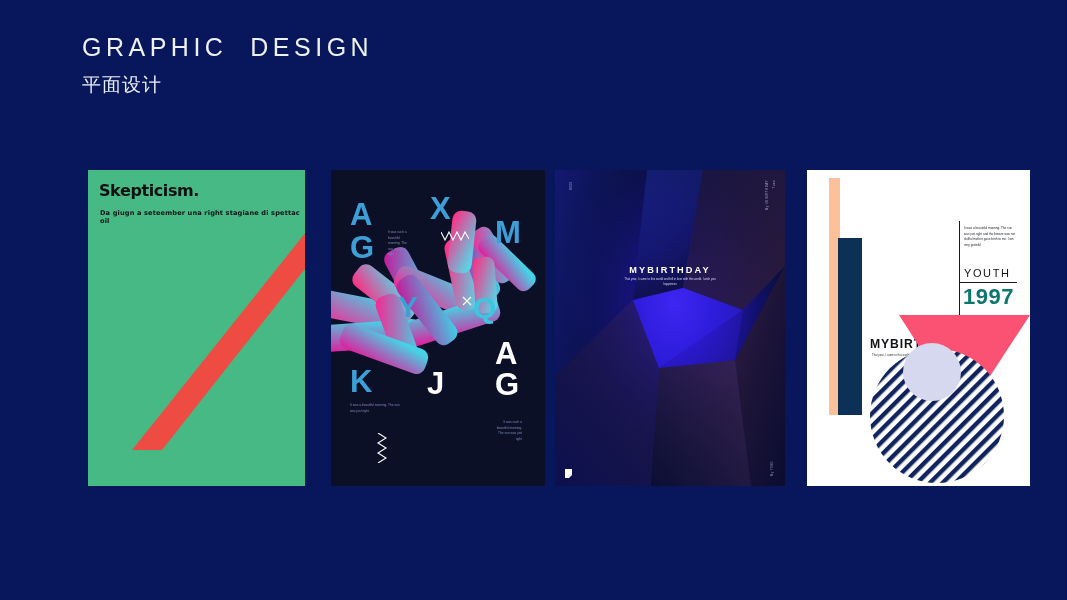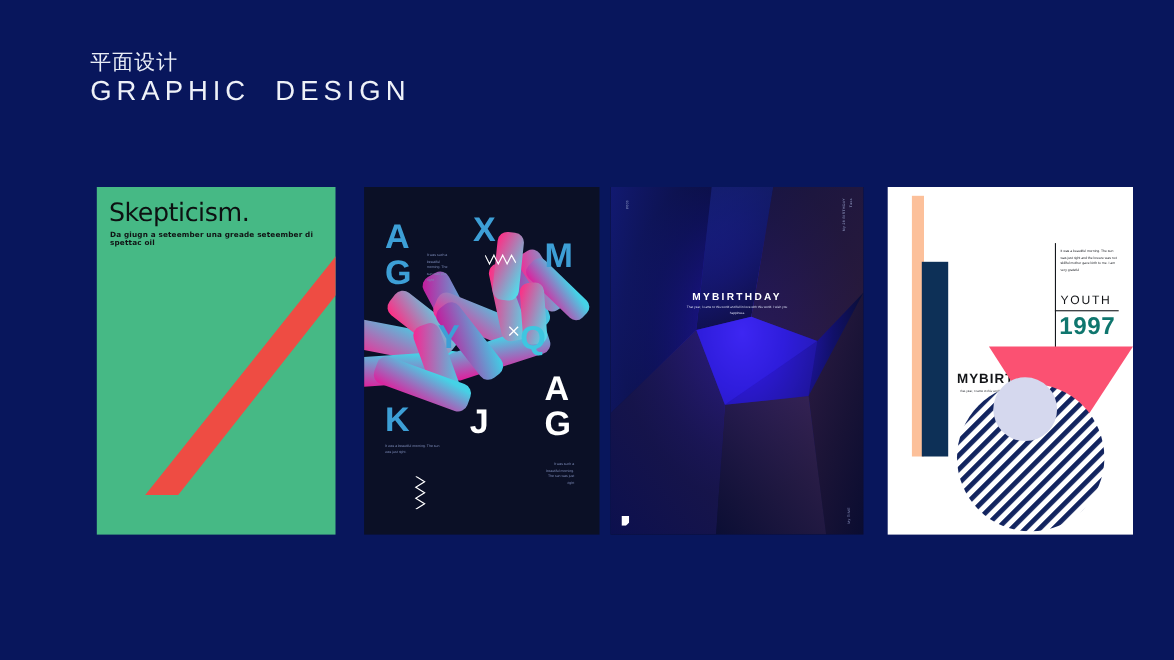--- a/index.html
+++ b/index.html
@@ -25,21 +25,21 @@
   
   .poster { position:absolute; top:170px; overflow:hidden; }
 
   
   #poster1 { left:88px; width:217px; height:316px; background:#46b985; }
   #p1-stripe {
     position:absolute; left:-4px; top:-10px; width:338px; height:336px;
   }
   #p1-title {
     position:absolute; left:11px; top:11px;
-    font-size:23px; color:#0d1011; font-weight:400; letter-spacing:-0.4px;
+    font-size:16px; color:#0d1011; font-weight:700; letter-spacing:-0.4px;
     font-family:"DejaVu Sans", sans-serif;
   }
   #p1-sub {
     position:absolute; left:12px; top:39px; width:200px;
     font-size:6.6px; color:#101314; font-weight:700; letter-spacing:0.15px;
     font-family:"DejaVu Sans", sans-serif;
   }
 
   
   #poster2 { left:331px; width:214px; height:316px; background:#0b1026; }
@@ -124,30 +124,30 @@
     position:absolute; left:156px; top:114px;
     font-size:22px; font-weight:700; letter-spacing:0.5px; color:#0f766e;
     font-family:"Liberation Sans", sans-serif;
   }
   #p4-shapes { position:absolute; left:0; top:0; width:223px; height:316px; }
 </style>
 </head>
 <body>
 
 <div id="header">
+  <div id="title">GRAPHIC  DESIGN</div>
   <div id="subtitle">平面设计</div>
-  <div id="title">GRAPHIC  DESIGN</div>
 </div>
 
 <div class="poster" id="poster1">
   <svg id="p1-stripe" viewBox="0 0 338 336" preserveAspectRatio="none">
     <polygon points="222,72 250,72 78,290 48,290" fill="#ee4c43"></polygon>
   </svg>
   <div id="p1-title">Skepticism.</div>
-  <div id="p1-sub">Da giugn a seteember una greade seteember di spettac oil</div>
+  <div id="p1-sub">Da giugn a seteember una right stagiane di spettac oil</div>
 </div>
 
 <div class="poster" id="poster2">
 
   <svg id="p2-burst" viewBox="0 0 214 316">
     <defs>
       <linearGradient id="g1" x1="0" y1="1" x2="1" y2="0">
         <stop offset="0" stop-color="#ff1f8f"></stop>
           <stop offset="1" stop-color="#3fd5e8"></stop>
       </linearGradient>

